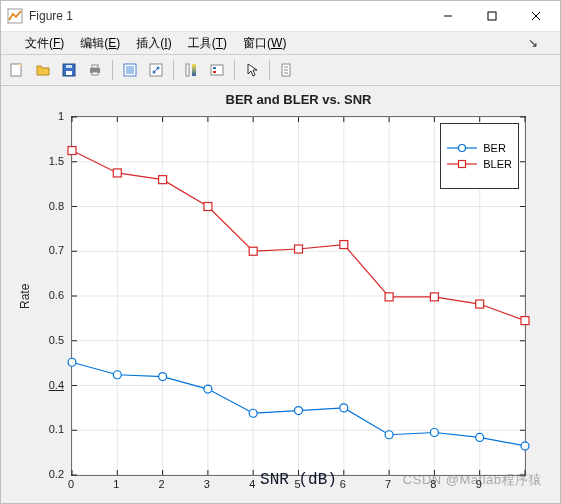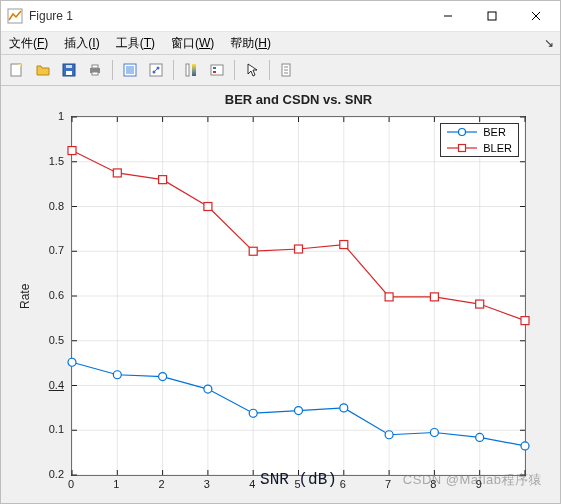--- a/index.html
+++ b/index.html
@@ -46,21 +46,21 @@
     align-items: center;
     justify-content: center;
     color: #333;
   }
   .titlebar .win-btn svg { width: 10px; height: 10px; }
   
   .menubar {
     height: 22px;
     display: flex;
     align-items: center;
-    padding: 0 0;
+    padding: 0 16px;
     border-bottom: 1px solid #d0d0d0;
     background: #f0f0f0;
     text-align: center;
   }
   .menubar .menu-item {
     padding: 2px 8px;
     color: #000;
     font-size: 12px;
   }
   .menubar .menu-item u { text-decoration: underline; }
@@ -157,21 +157,21 @@
     left: 0; top: 0;
     width: 100%; height: 100%;
     overflow: visible;
   }
   .legend {
     position: absolute;
     top: 6px;
     right: 6px;
     background: #ffffff;
     border: 1px solid #333;
-    padding: 0 6px;
+    padding: 16px 6px;
     font-size: 11px;
   }
   .legend-row {
     display: flex;
     align-items: center;
     gap: 6px;
     height: 16px;
   }
   .legend-swatch {
     width: 30px;
@@ -213,24 +213,24 @@
     <span class="win-btn">
       <svg viewBox="0 0 10 10">
           <line x1="1" y1="1" x2="9" y2="9" stroke="#000"></line>
           <line x1="9" y1="1" x2="1" y2="9" stroke="#000"></line>
         </svg>
     </span>
   </div>
 
   <div class="menubar">
     <span class="menu-item"><span>文件</span>(<u>F</u>)</span>
+    <span class="menu-item"><span>编辑</span>(<u>E</u>)</span>
     <span class="menu-item"><span>插入</span>(<u>I</u>)</span>
     <span class="menu-item"><span>工具</span>(<u>T</u>)</span>
     <span class="menu-item"><span>窗口</span>(<u>W</u>)</span>
-    <span class="menu-item"><span>帮助</span>(<u>H</u>)</span>
     <span class="chevron">↘</span>
   </div>
 
   <div class="toolbar">
     <span class="tb-btn">
       <svg viewBox="0 0 16 16">
           <rect x="2" y="2" width="10" height="12" fill="#fff" stroke="#888"></rect>
           <polygon points="9,2 12,2 12,5" fill="#ffe08a"></polygon>
         </svg>
     </span>
@@ -299,21 +299,21 @@
       <svg viewBox="0 0 16 16">
           <rect x="3" y="2" width="8" height="12" fill="#fff" stroke="#888"></rect>
           <line x1="5" y1="5" x2="9" y2="5" stroke="#888"></line>
           <line x1="5" y1="8" x2="9" y2="8" stroke="#888"></line>
           <line x1="5" y1="11" x2="9" y2="11" stroke="#888"></line>
         </svg>
     </span>
   </div>
 
   <div class="figure-area">
-    <div class="chart-title">BER and CSDN vs. SNR</div>
+    <div class="chart-title">BER and BLER vs. SNR</div>
     <div class="ylabel">Rate</div>
 
     <div class="axes">
       <svg class="plot-svg" id="plot-svg">
           <line x1="0" y1="0" x2="0" y2="358" stroke="#dcdcdc" stroke-width="0.7"></line>
           <line x1="45.300000000000004" y1="0" x2="45.300000000000004" y2="358" stroke="#dcdcdc" stroke-width="0.7"></line>
           <line x1="90.60000000000001" y1="0" x2="90.60000000000001" y2="358" stroke="#dcdcdc" stroke-width="0.7"></line>
           <line x1="135.9" y1="0" x2="135.9" y2="358" stroke="#dcdcdc" stroke-width="0.7"></line>
           <line x1="181.20000000000002" y1="0" x2="181.20000000000002" y2="358" stroke="#dcdcdc" stroke-width="0.7"></line>
           <line x1="226.5" y1="0" x2="226.5" y2="358" stroke="#dcdcdc" stroke-width="0.7"></line>

